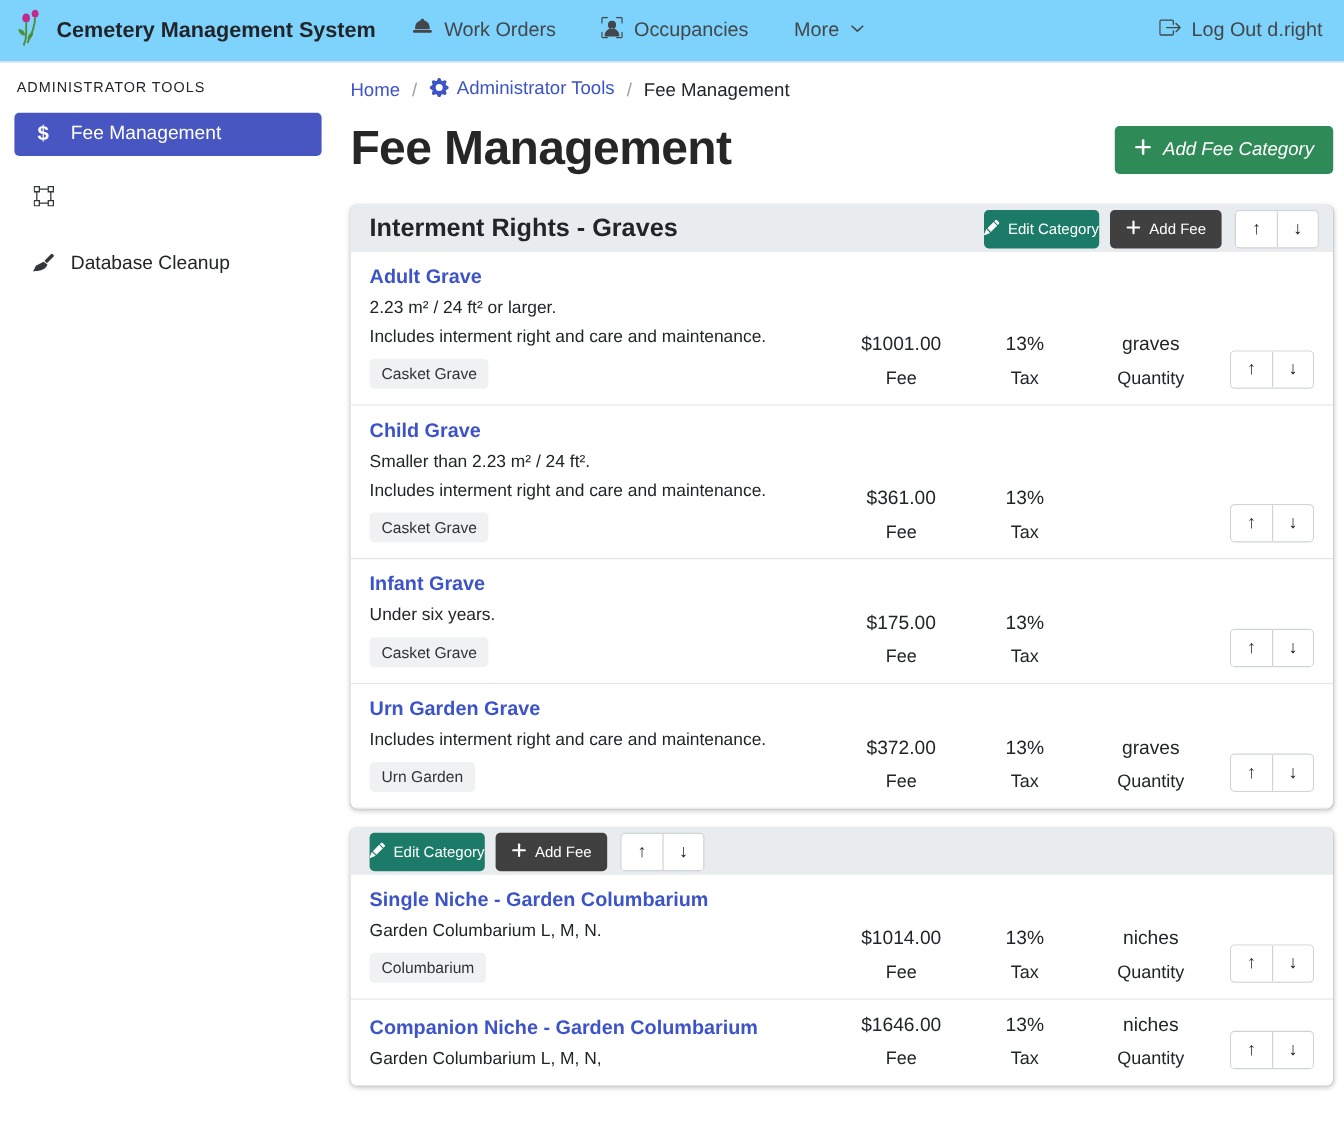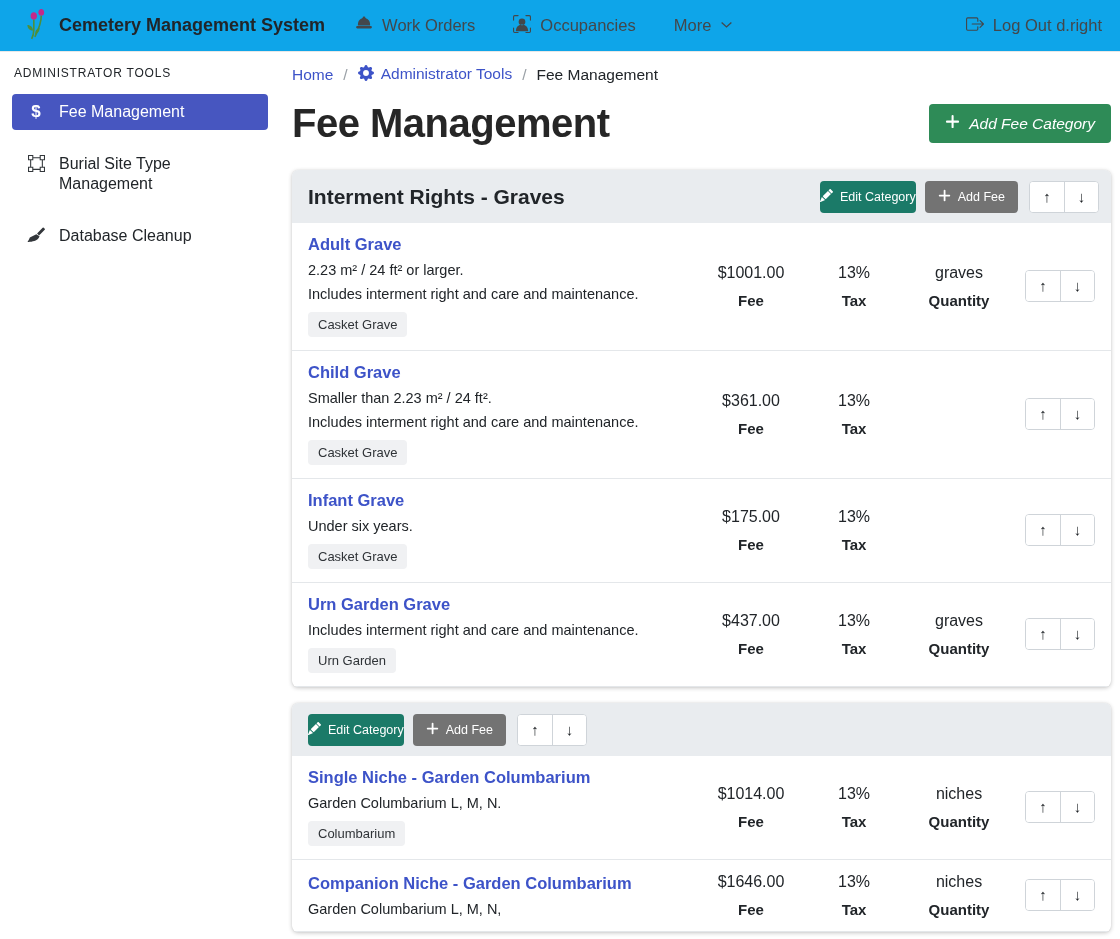--- a/index.html
+++ b/index.html
@@ -5,25 +5,25 @@
   * { box-sizing: border-box; margin: 0; padding: 0; }
   html, body { width: 1120px; height: 939px; overflow: hidden; }
   body {
     font-family: "Liberation Sans", "DejaVu Sans", sans-serif;
     background: #ffffff;
     color: #212529;
   }
   
   .navbar {
     height: 52px;
-    background: #0ea5e9;
+    background: #7dd3fc;
     border-bottom: 1px solid #e8e8e8;
     display: flex;
     align-items: center;
-    padding: 0 18px 0 24px;
+    padding: 0 18px 0 12px;
   }
   .brand { display: flex; align-items: center; gap: 9px; cursor: pointer; }
   .brand-title { font-size: 18px; font-weight: 700; color: #212529; }
   .nav-links { display: flex; align-items: center; gap: 38px; margin-left: 30px; }
   .nav-item {
     display: flex; align-items: center; gap: 9px;
     font-size: 16.5px; color: #43474b; cursor: pointer;
   }
   .nav-item svg { fill: #43474b; }
   .nav-logout { margin-left: auto; }
@@ -57,51 +57,51 @@
   .btn { border: none; cursor: pointer; color: #fff; border-radius: 4px; display: inline-flex; align-items: center; font-family: inherit; }
   .btn svg { fill: #ffffff; }
   .btn-add-category { background: #2e8b57; font-size: 15.5px; padding: 10px 16px; gap: 9px; font-style: italic; }
   
   .card {
     border-radius: 6px; background: #fff; margin-bottom: 16px;
     box-shadow: 0 1px 4px rgba(0,0,0,.22), 0 0 1px rgba(0,0,0,.15);
     overflow: hidden;
   }
   .card-header {
-    background: #e9ecef; height: 53px; padding: 0 12px 0 16px;
+    background: #e9ecef; height: 39px; padding: 0 12px 0 16px;
     display: flex; align-items: center;
   }
   .card-title { font-size: 21px; font-weight: 600; color: #212529; flex: 1; }
   .btn-teal { background: #1b7a68; font-size: 12.5px; padding: 8px 0; gap: 7px; }
-  .btn-green-sm { background: #737373; font-size: 12.5px; padding: 8px 13px; gap: 7px; margin-left: 9px; }
+  .btn-green-sm { background: #404040; font-size: 12.5px; padding: 8px 13px; gap: 7px; margin-left: 9px; }
   .arrow-group {
     display: inline-flex; background: #fff; border: 1px solid #cfd4d9;
     border-radius: 4px; overflow: hidden; height: 32px; flex: none;
   }
   .card-header .arrow-group { margin-left: 11px; }
   .arrow-btn {
     width: 34px; border: none; background: #fff; color: #212529;
     font-size: 15px; cursor: pointer; line-height: 30px; font-family: inherit;
   }
   .arrow-btn + .arrow-btn { border-left: 1px solid #cfd4d9; }
   
-  .fee-row { display: flex; align-items: center; padding: 10px 16px 13px 16px; border-bottom: 1px solid #e4e7ea; }
+  .fee-row { display: flex; align-items: flex-end; padding: 10px 16px 13px 16px; border-bottom: 1px solid #e4e7ea; }
   .fee-main { flex: 1; min-width: 0; padding-right: 6px; }
   .fee-name { display: inline-block; font-size: 16.5px; font-weight: 700; color: #3d53c8; text-decoration: none; margin-top: 2px; cursor: pointer; }
   .fee-desc { font-size: 14.5px; color: #212529; margin-top: 8px; }
   .fee-badge {
     display: inline-block; margin-top: 10px; background: #f0f1f3;
     border-radius: 4px; padding: 5px 10px; font-size: 13px; color: #2f3337;
   }
   .fee-col { text-align: center; padding-top: 3px; flex: none; }
   .col-fee { width: 104px; }
   .col-tax { width: 102px; }
   .col-qty { width: 108px; }
   .fee-col .val { font-size: 16px; color: #212529; }
-  .fee-col .lbl { font-size: 15px; color: #212529; margin-top: 10px; font-weight: bold; }
+  .fee-col .lbl { font-size: 15px; color: #212529; margin-top: 10px; }
   .fee-row .arrow-group { margin-left: 12px; margin-top: 2px; }
 </style>
 </head>
 <body>
 
 <header class="navbar">
   <div class="brand">
     <span>
       <svg width="26" height="32" viewBox="0 0 24 30">
         <path fill="#c2298a" d="M9 4c-1.8 0-3 1.6-3 3.6C6 9.8 7.3 11 9 11s3-1.2 3-3.4C12 5.6 10.8 4 9 4z"></path>
@@ -163,21 +163,20 @@
       <span>Fee Management</span>
     </div>
 
 
     <div class="side-item">
       <span class="s-icon">
         <svg width="17" height="17" viewBox="0 0 16 16">
           <path d="M5 2V0H0v5h2v6H0v5h5v-2h6v2h5v-5h-2V5h2V0h-5v2zm6 1v2h2v6h-2v2H5v-2H3V5h2V3zm1-2h3v3h-3zm3 11v3h-3v-3zM4 15H1v-3h3zM1 4V1h3v3z"></path>
         </svg>
       </span>
-      <span>Burial Site Type Management</span>
     </div>
 
 
     <div class="side-item">
       <span class="s-icon">
         <svg width="18" height="17" viewBox="0 0 16 16">
           <path d="M15.3.7a.75.75 0 0 0-1.06 0L9 6l1.9 1.9 5.3-5.3a.75.75 0 0 0 0-1.06z"></path>
           <path d="M8.3 6.8 2.2 9.9c-.5 1.5-1.3 2.9-2.2 4.3 2.8-.1 7.5-.5 9.8-2.8.7-.7 1.2-1.7 1.5-2.6z"></path>
         </svg>
       </span>
@@ -317,21 +316,21 @@
         </span>
       </div>
 
       <div class="fee-row">
         <div class="fee-main">
           <a class="fee-name">Urn Garden Grave</a>
           <p class="fee-desc">Includes interment right and care and maintenance.</p>
           <div><span class="fee-badge">Urn Garden</span></div>
         </div>
         <div class="fee-col col-fee">
-          <div class="val">$437.00</div>
+          <div class="val">$372.00</div>
           <div class="lbl">Fee</div>
         </div>
         <div class="fee-col col-tax">
           <div class="val">13%</div>
           <div class="lbl">Tax</div>
         </div>
         <div class="fee-col col-qty">
           <div class="val">graves</div>
           <div class="lbl">Quantity</div>
         </div>

